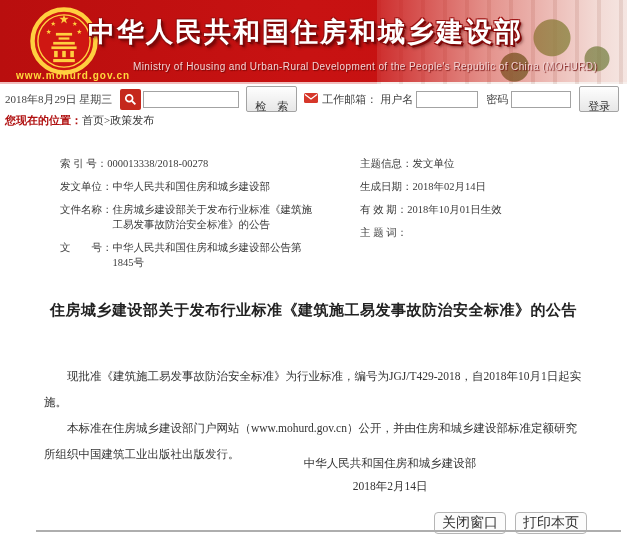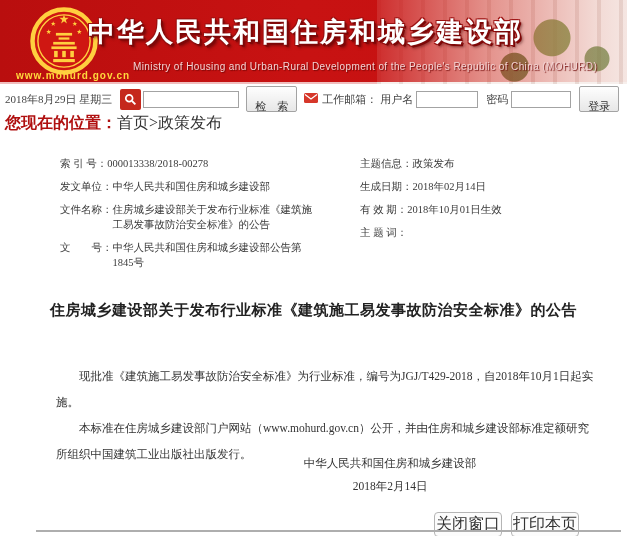--- a/index.html
+++ b/index.html
@@ -50,45 +50,45 @@
   .inp-search { width:96px; margin-right:7px; }
   .btn-flat { height:18px; border:1px solid #a3a3a3; border-radius:2px;
     background:linear-gradient(#fefefe,#e7e7e7); font-size:11px; color:#333;
     padding:12px 8px; white-space:pre; cursor:pointer; font-family:inherit; }
   .icon-mail { margin:0 4px 0 7px; flex:0 0 auto; }
   .lbl { white-space:nowrap; margin-right:3px;font-family:Liberation Mono, monospace; }
   .inp-user { width:62px; margin-right:8px; }
   .inp-pass { width:60px; margin-right:8px; }
 
   
-  .breadcrumb { position:absolute; top:113px; left:5px; font-size:16px; }
+  .breadcrumb { position:absolute; top:113px; left:5px; font-size:11px; }
   .breadcrumb .pre { color:#b01010; font-weight:bold; }
   .breadcrumb .path { color:#333; cursor:pointer; }
 
   
   .meta-col { position:absolute; font-size:10.5px; color:#3a3a3a; }
   .meta-left { left:60px; top:156px; width:258px; }
   .meta-right { left:360px; top:156px; width:240px; }
   .meta-row { display:flex; margin-bottom:8px; line-height:15px; }
   .meta-row .ml { white-space:pre; flex:0 0 auto; }
   .meta-row .mv { max-width:205px; }
 
   
   .doc-title { position:absolute; top:301px; left:20px; width:587px; text-align:center;
     font-size:15px; font-weight:bold; color:#222; letter-spacing:.5px; }
-  .doc-body { position:absolute; top:363px; left:56px; width:541px;
+  .doc-body { position:absolute; top:363px; left:44px; width:541px;
     font-size:11.5px; line-height:26px; color:#333; }
   .doc-body p { text-indent:2em; margin:0; }
   .signature { position:absolute; top:452px; left:255px; width:270px; text-align:center;
     font-size:11.5px; line-height:23px; color:#333; }
 
   
   .footer-btns { position:absolute; top:512px; left:434px; display:flex; gap:9px; }
-  .btn-round { font-size:16px; color:#333; background:#fcfcfc; border:1px solid #b5b5b5;
-    border-radius:4px; padding:1px 1px; cursor:pointer; font-family:inherit; }
+  .btn-round { font-size:14px; color:#333; background:#fcfcfc; border:1px solid #b5b5b5;
+    border-radius:4px; padding:1px 7px; cursor:pointer; font-family:inherit; }
   .divider { position:absolute; top:530px; left:36px; width:585px; height:2px; background:#aeaeae; }
 </style>
 </head>
 <body>
 
 <div class="page">
 
   <div class="header">
     <div class="building"></div>
     <div class="red-fade"></div>
@@ -160,21 +160,21 @@
     </div>
     <div class="meta-row">
       <span class="ml">文　　号：</span>
       <span class="mv">中华人民共和国住房和城乡建设部公告第1845号</span>
     </div>
   </div>
 
   <div class="meta-col meta-right">
     <div class="meta-row">
       <span class="ml">主题信息：</span>
-      <span class="mv">政策发布</span>
+      <span class="mv">发文单位</span>
     </div>
     <div class="meta-row">
       <span class="ml">生成日期：</span>
       <span class="mv">2018年02月14日</span>
     </div>
     <div class="meta-row" style="margin-top:6px">
       <span class="ml">有 效 期：</span>
       <span class="mv">2018年10月01日生效</span>
     </div>
     <div class="meta-row" style="margin-top:6px">

